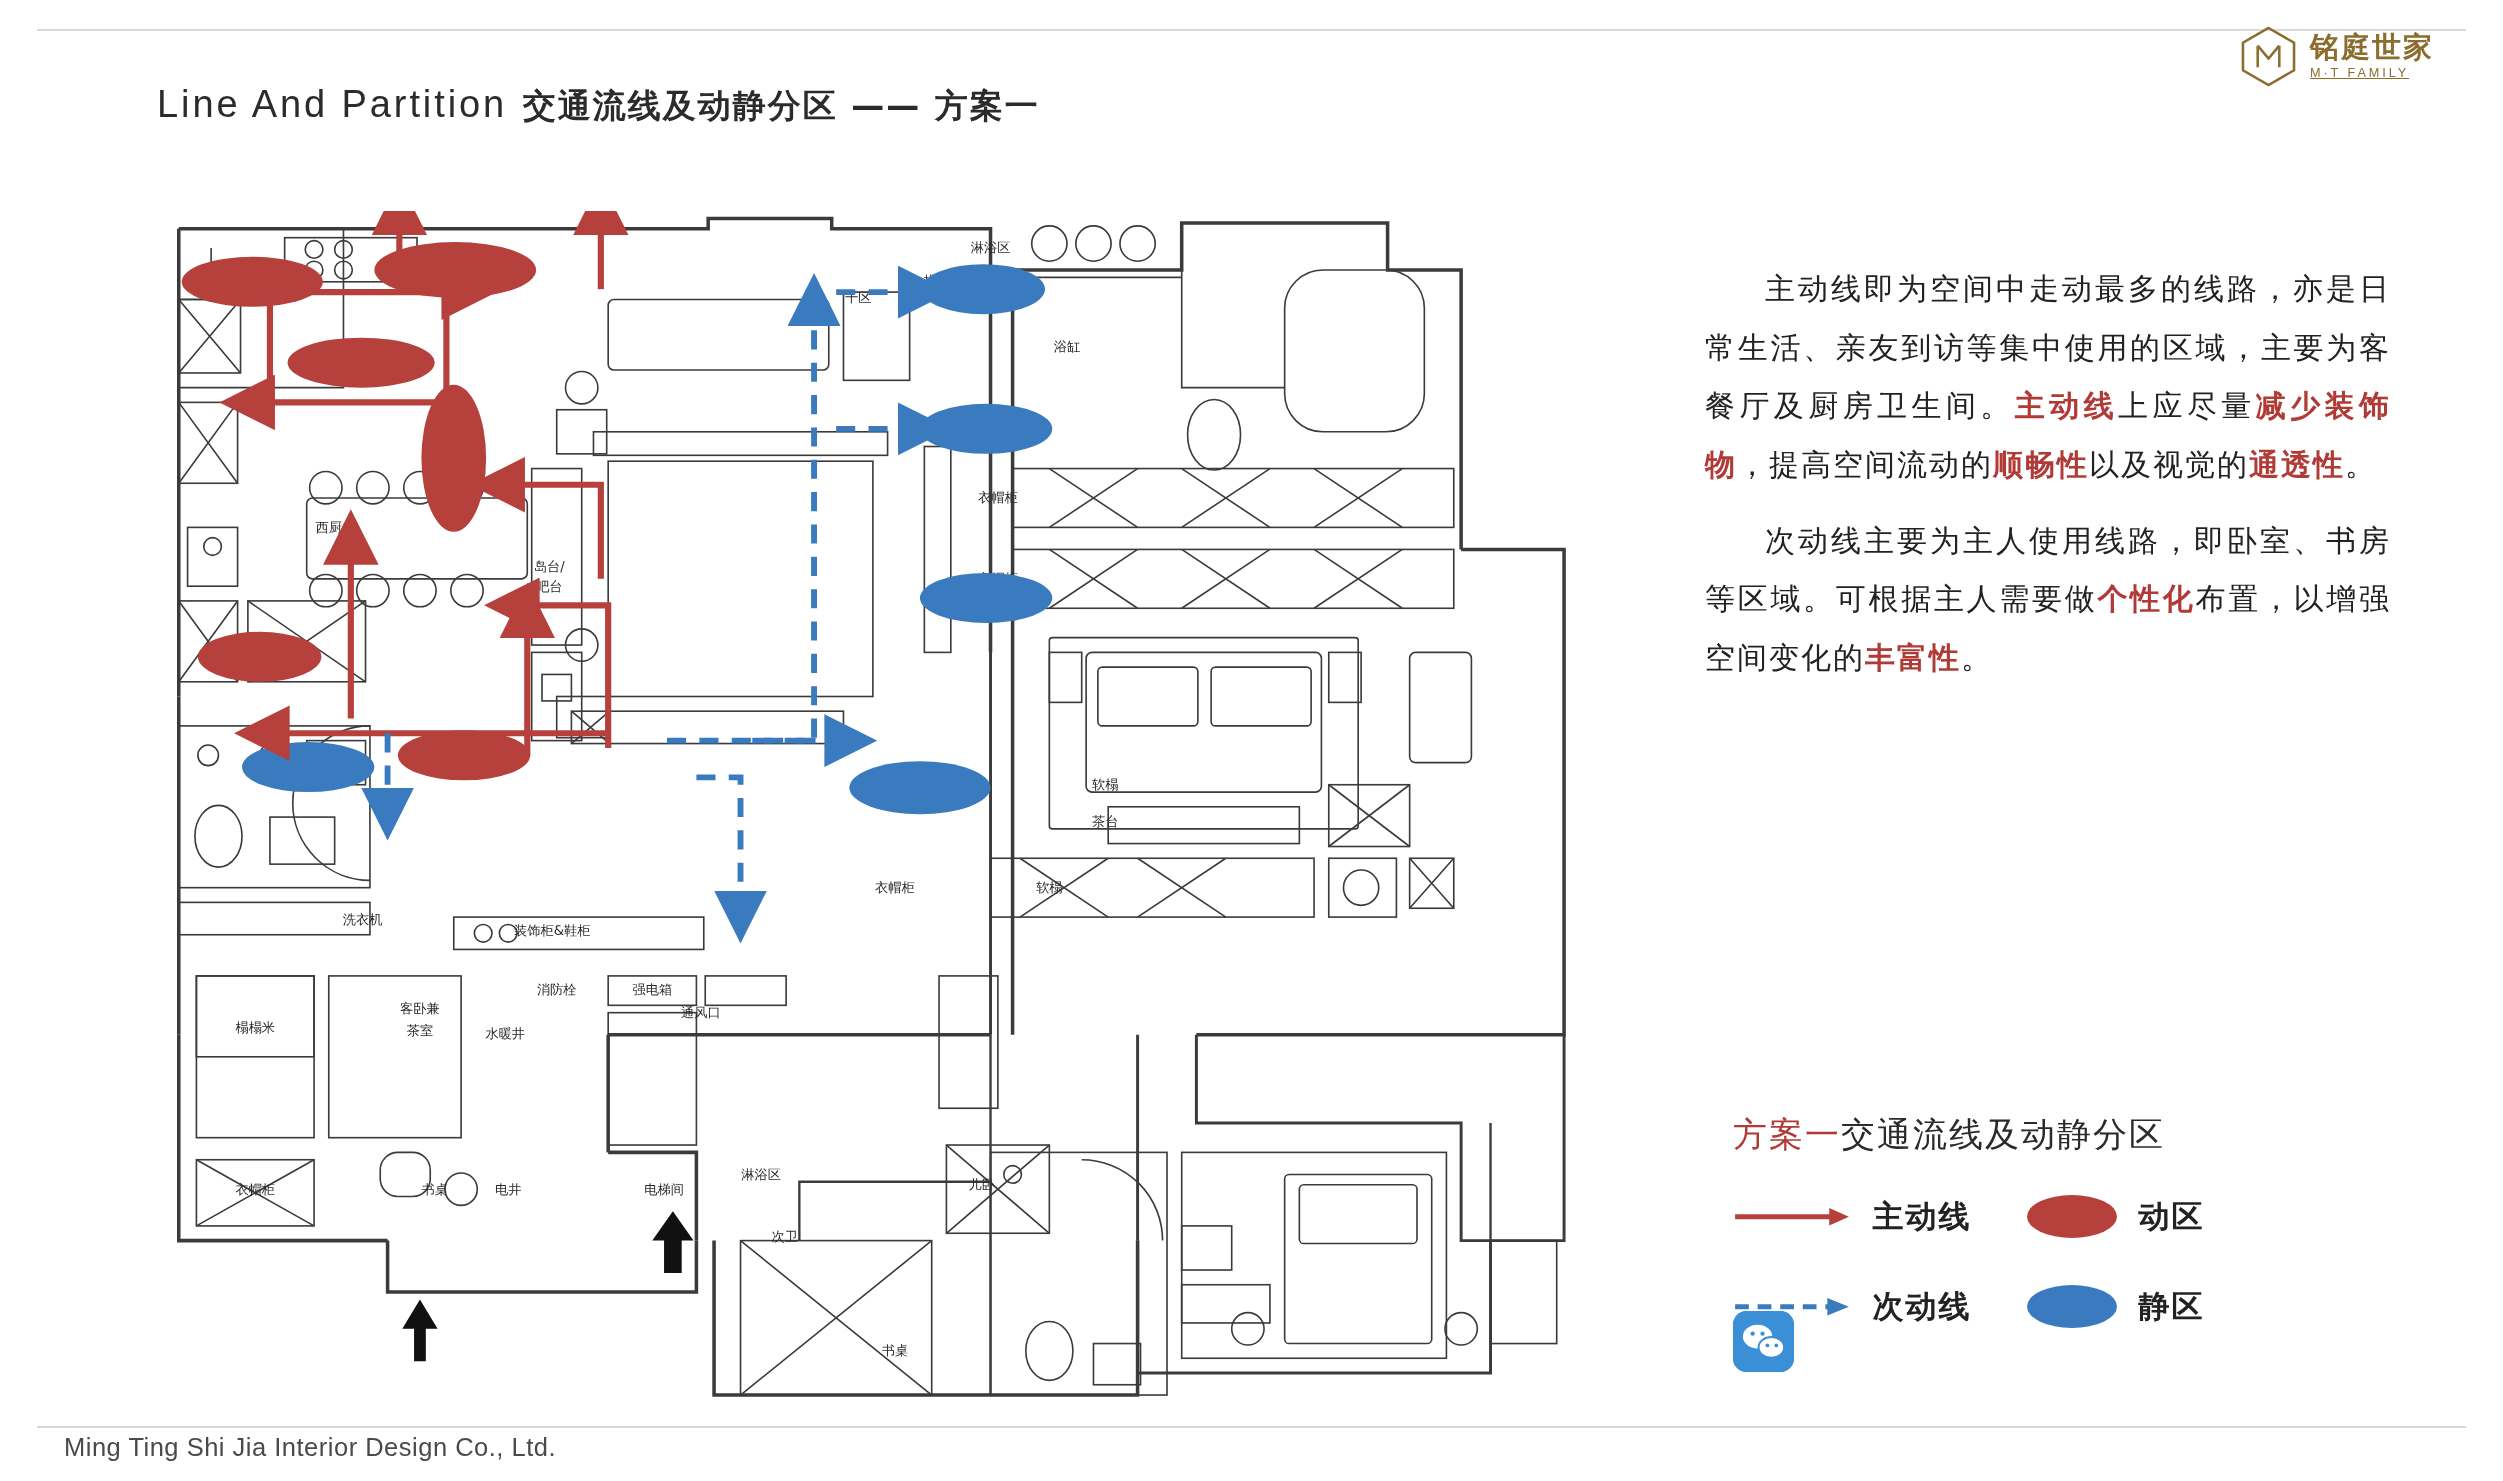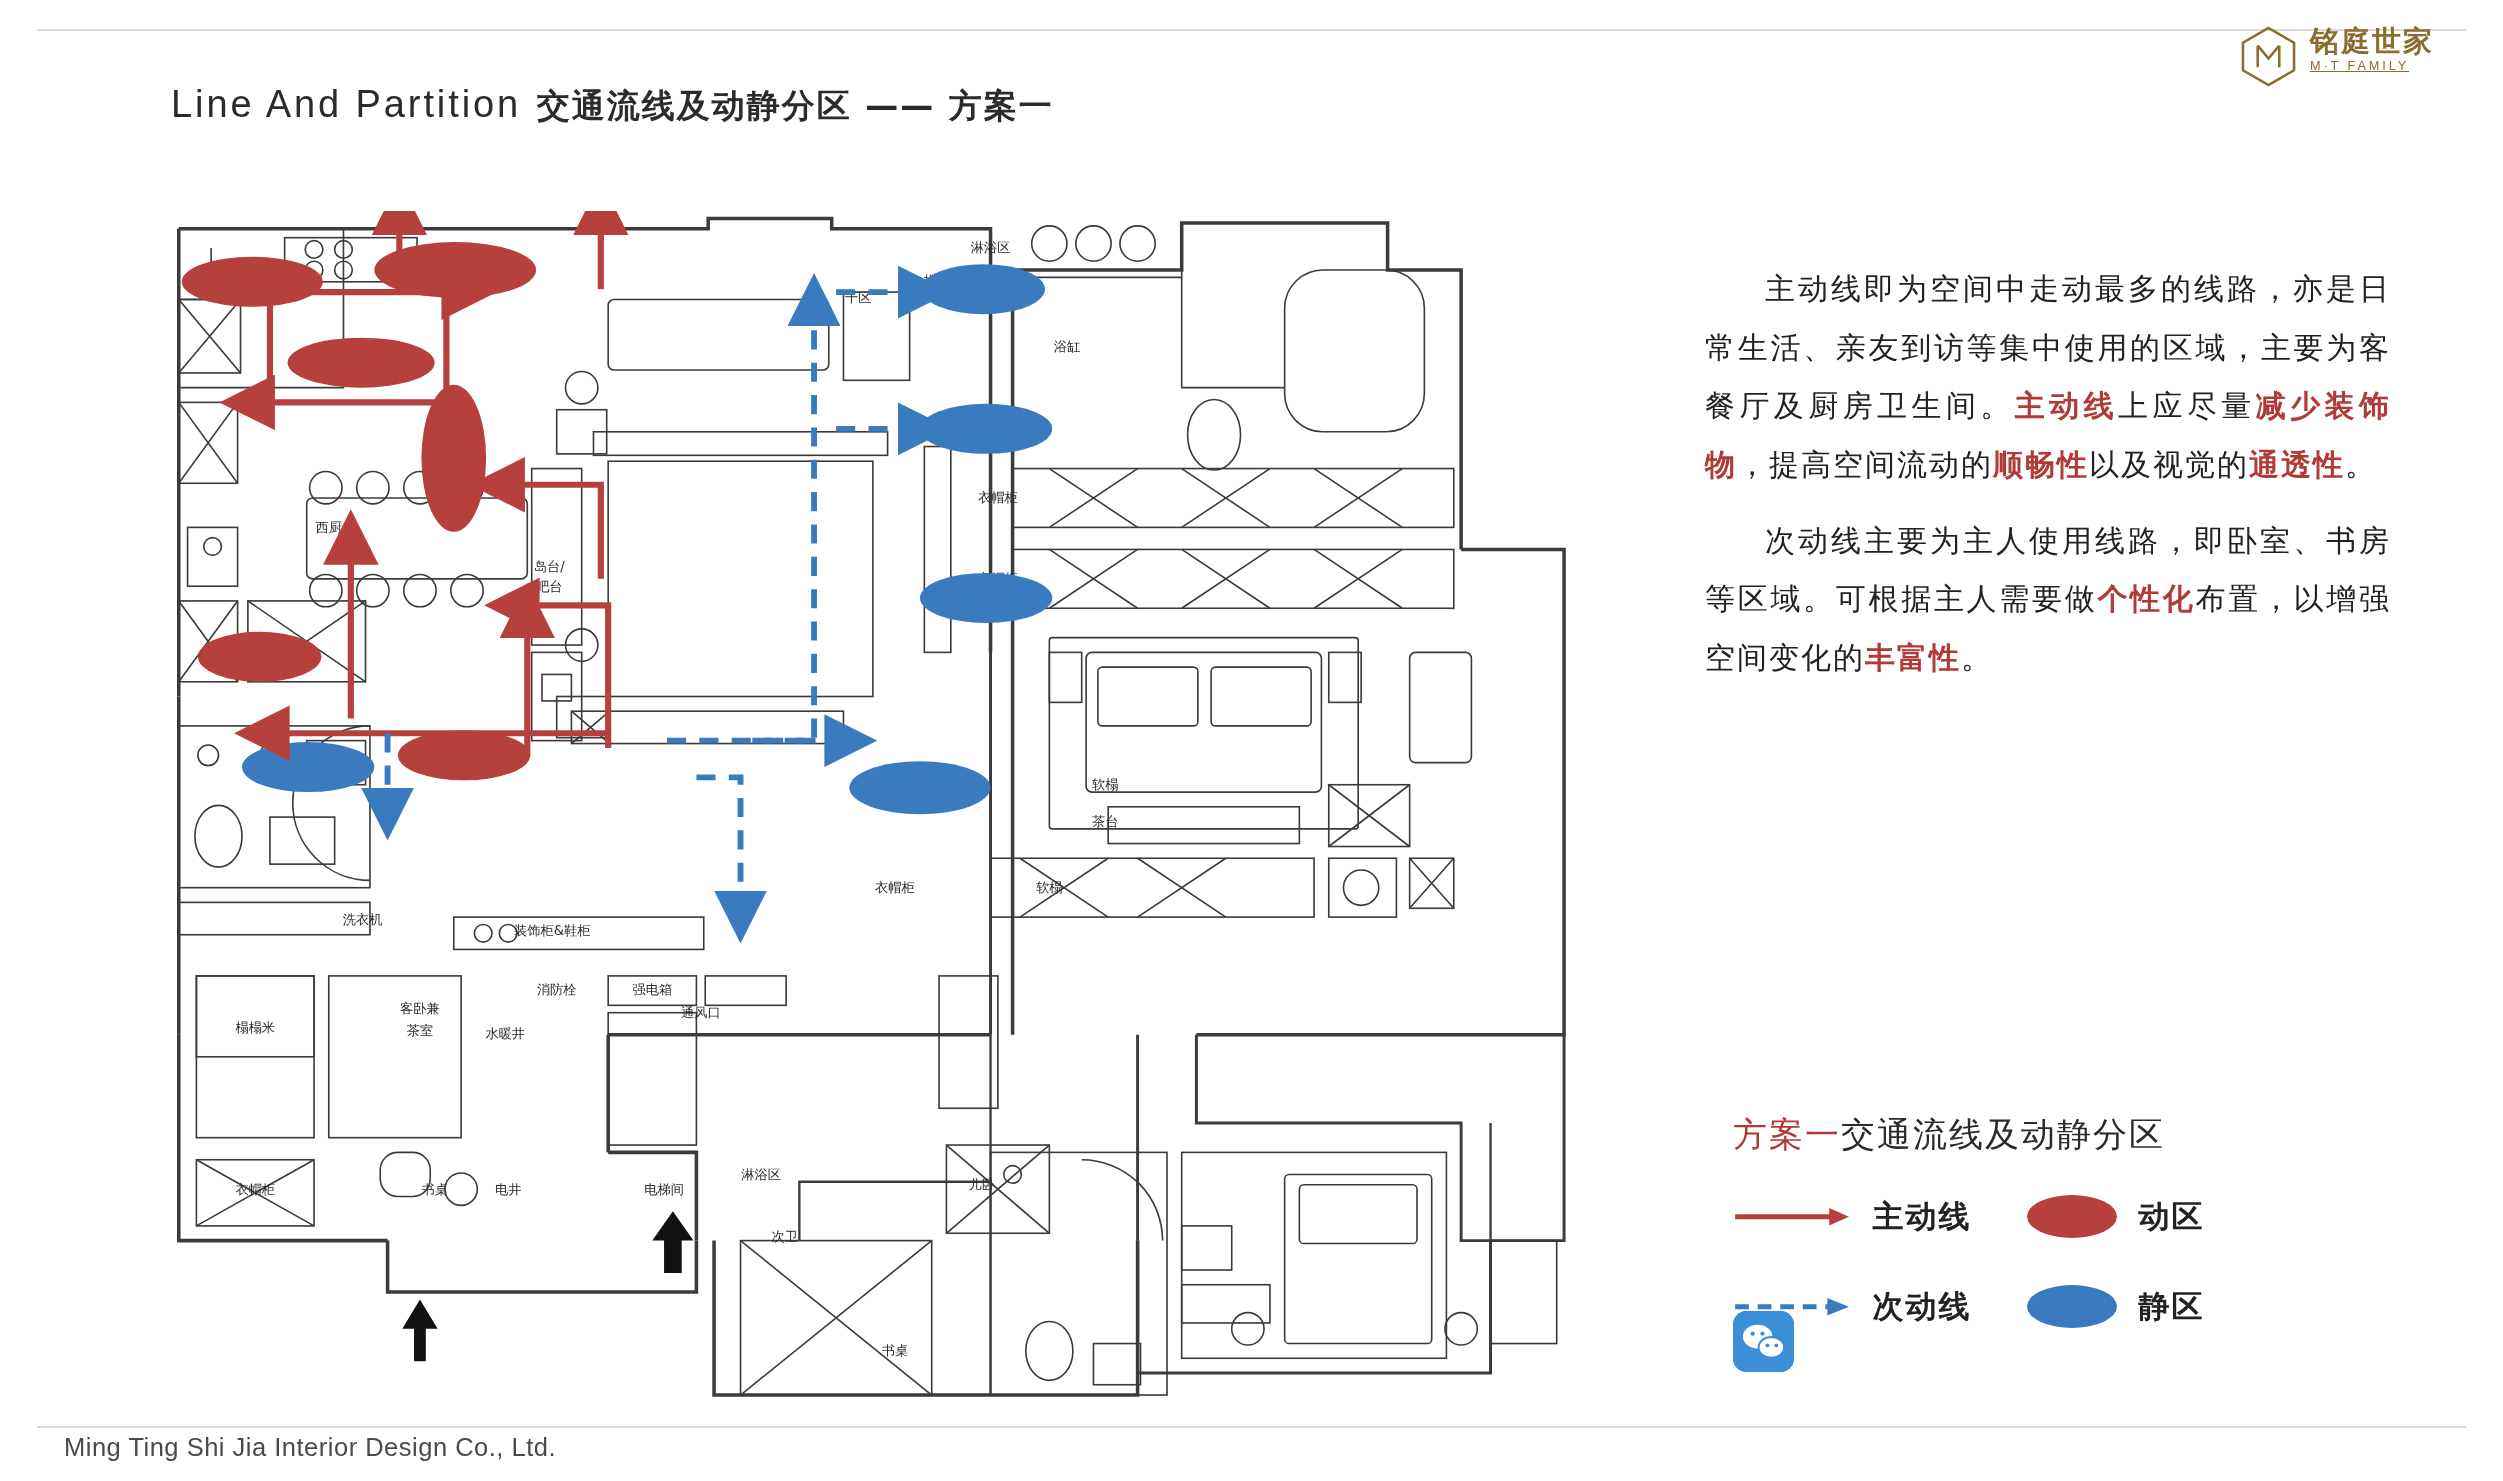--- a/index.html
+++ b/index.html
@@ -5,31 +5,31 @@
   html,body{margin:0;padding:0;}
   body{
     width:2503px;height:1482px;background:#ffffff;
     font-family:"Liberation Sans", sans-serif;
     position:relative;overflow:hidden;
   }
   .page{position:absolute;inset:0;}
 
   
   .top-rule{position:absolute;left:37px;top:29px;width:2429px;height:2px;background:#d9d9d9;}
-  .title{position:absolute;left:171px;top:83px;white-space:nowrap;}
+  .title{position:absolute;left:157px;top:83px;white-space:nowrap;}
   .title .en{
     font-size:38px;letter-spacing:2.9px;color:#2b2b2b;font-weight:400;
     font-family:"Liberation Sans", sans-serif;
   }
   .title .cn{
     font-size:33px;color:#2b2b2b;margin-left:15.7px;letter-spacing:2px;
     font-family:"DejaVu Sans", sans-serif;font-weight:bold;
   }
 
-  .logo{position:absolute;right:69px;top:25.5px;display:flex;align-items:flex-start;gap:13.7px;}
+  .logo{position:absolute;right:69px;top:25.5px;display:flex;align-items:center;gap:13.7px;}
   .logo-mark{width:55px;height:61px;position:relative;}
   .logo-mark svg{display:block;}
   .logo-text{display:flex;flex-direction:column;line-height:1.05;}
   .logo-cn{font-size:29px;letter-spacing:2px;color:#8a6d2f;font-family:"DejaVu Sans",sans-serif;font-weight:bold;}
   .logo-en{font-size:12.7px;letter-spacing:2.9px;color:#8a6d2f;margin-top:3.9px;text-decoration:underline;}
 
   
   .bot-rule{position:absolute;left:37px;top:1426px;width:2429px;height:2px;background:#d9d9d9;}
   .footer{
     position:absolute;left:64px;top:1433px;font-size:25.5px;color:#4a4a4a;

